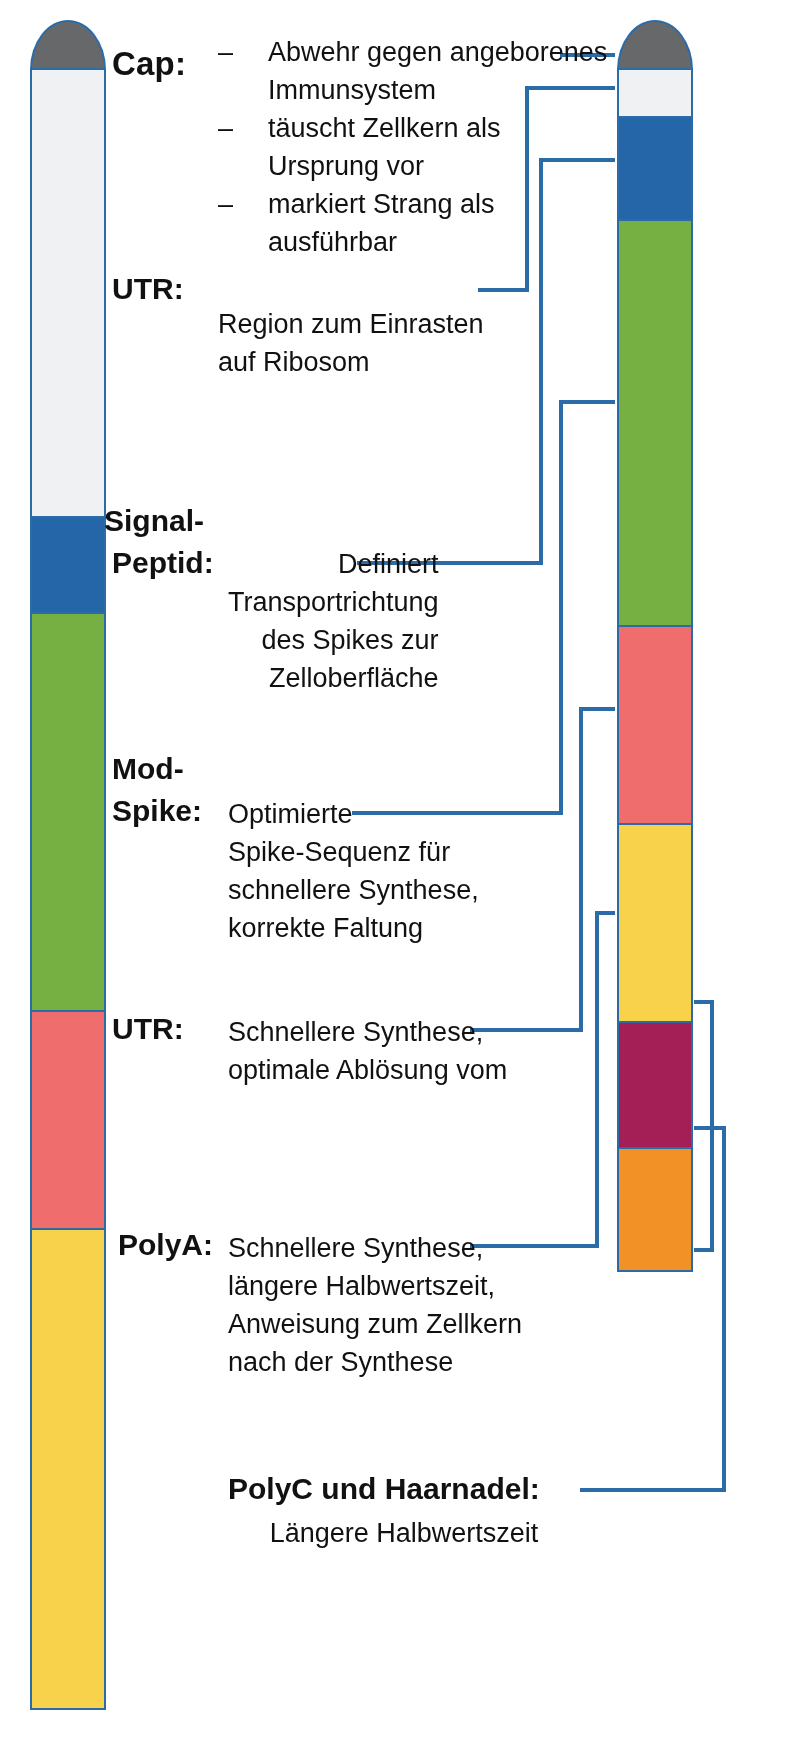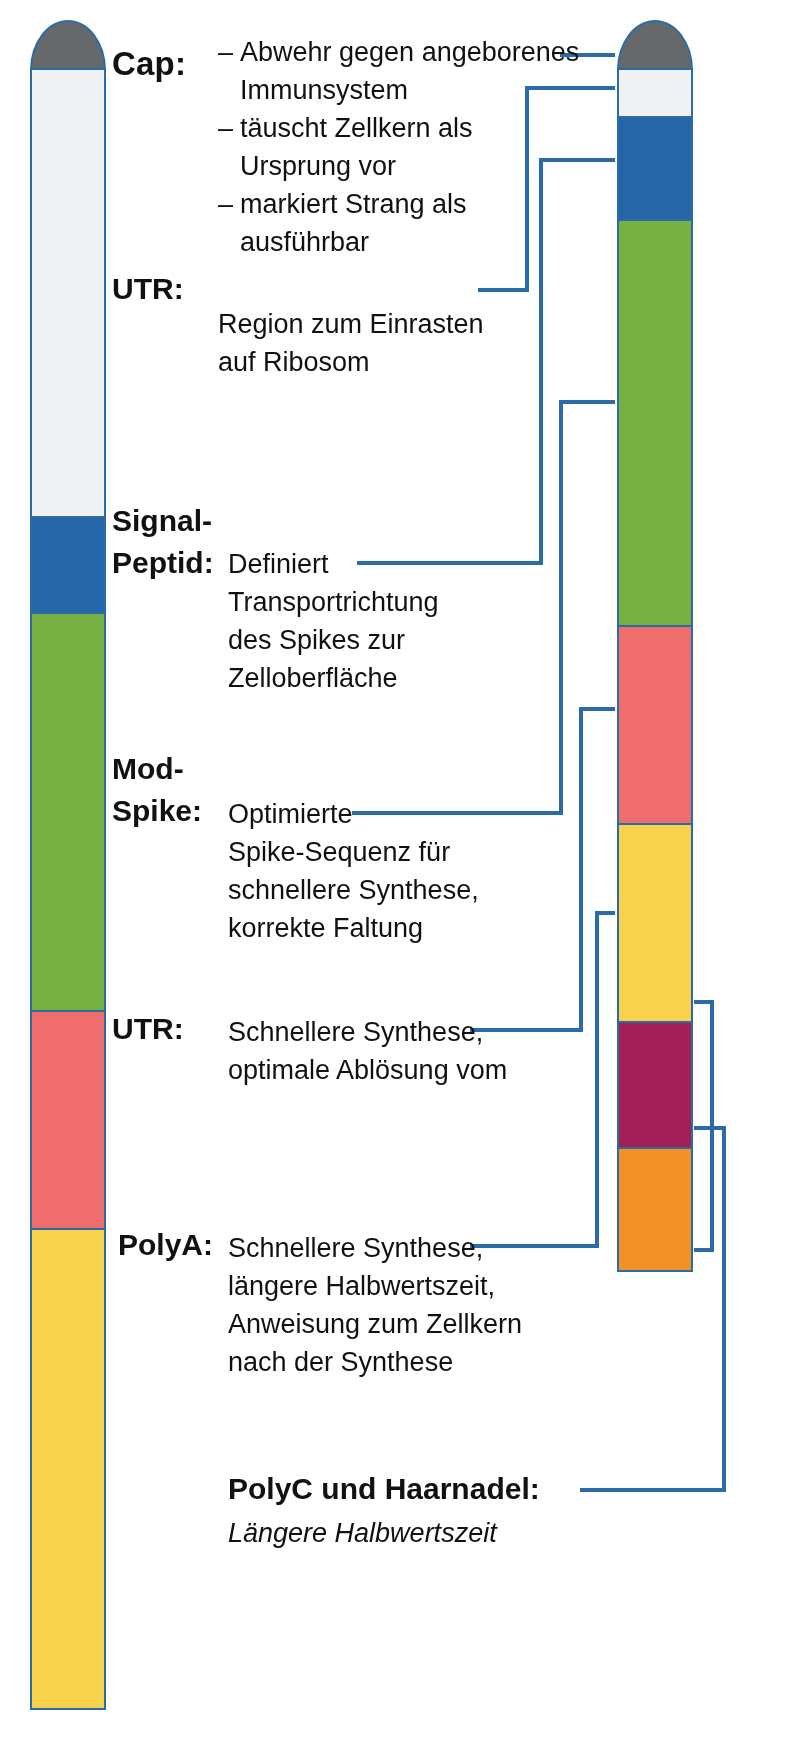--- a/index.html
+++ b/index.html
@@ -24,26 +24,26 @@
          pointer-events:none;}
 
   
   .row{position:absolute;}
   .lbl{position:absolute;font-weight:bold;color:#111;white-space:nowrap;}
   .txt{position:absolute;color:#111;}
   .txt div{white-space:nowrap;}
   .bullets{position:absolute;color:#111;}
   .bullets .bl{display:flex;}
   .bullets .dash{width:22px;flex:0 0 22px;}
-  .bullets .btext div{white-space:nowrap;}
+  .bullets .btext div{white-space:nowrap;margin-left:28px;}
 
   .f-lbl-lg{font-size:33px;letter-spacing:.2px;margin-top:15px;}
   .f-lbl-md{font-size:30px;}
   .f-body-md{font-size:27px;line-height:38px;}
-  .center{text-align:left;font-style:italic;}
+  .center{text-align:center;}
 </style>
 </head>
 <body>
 
 <div id="stage">
 
   <div class="bar" style="left:30px;top:20px;width:76px;height:1690px;">
     <div class="dome" style="top:0;height:50px;"></div>
     <div class="seg" style="top:48px;height:450px;background:#f0f1f2;"></div>
     <div class="seg" style="top:496px;height:98px;background:#2566a8;"></div>
@@ -112,23 +112,23 @@
 
   <div class="row">
     <div class="lbl f-lbl-md" style="left:112px;top:272px;">UTR:</div>
     <div class="txt f-body-md" style="left:218px;top:273px;margin-top:32px;">
       <div>Region zum Einrasten</div>
       <div>auf Ribosom</div>
     </div>
   </div>
 
   <div class="row">
-    <div class="lbl f-lbl-md" style="left:112px;top:504px;">Signal-</div>
+    <div class="lbl f-lbl-md" style="left:104px;top:504px;">Signal-</div>
     <div class="lbl f-lbl-md" style="left:112px;top:546px;">Peptid:</div>
-    <div class="txt f-body-md" style="left:228px;top:545px;">
+    <div class="txt f-body-md" style="left:228px;top:545px;text-align:right;">
       <div>Definiert</div>
       <div>Transportrichtung</div>
       <div>des Spikes zur</div>
       <div>Zelloberfläche</div>
     </div>
   </div>
 
   <div class="row">
     <div class="lbl f-lbl-md" style="left:112px;top:752px;">Mod-</div>
     <div class="lbl f-lbl-md" style="left:112px;top:794px;">Spike:</div>

